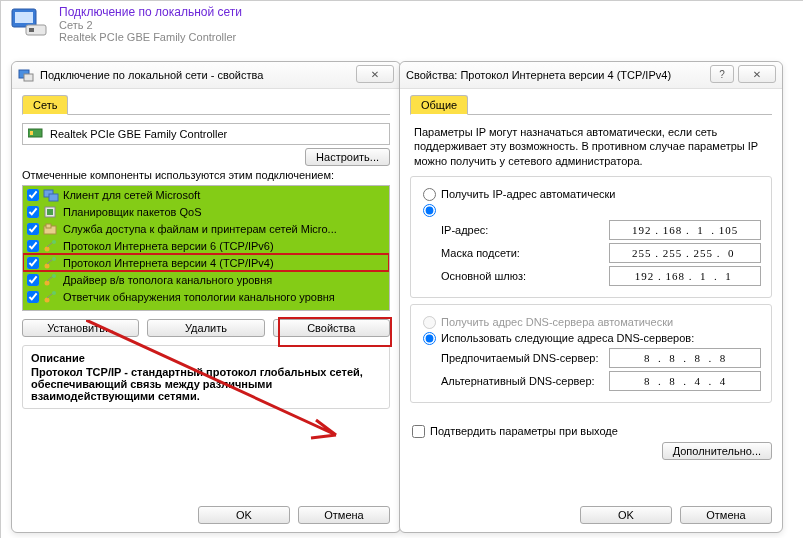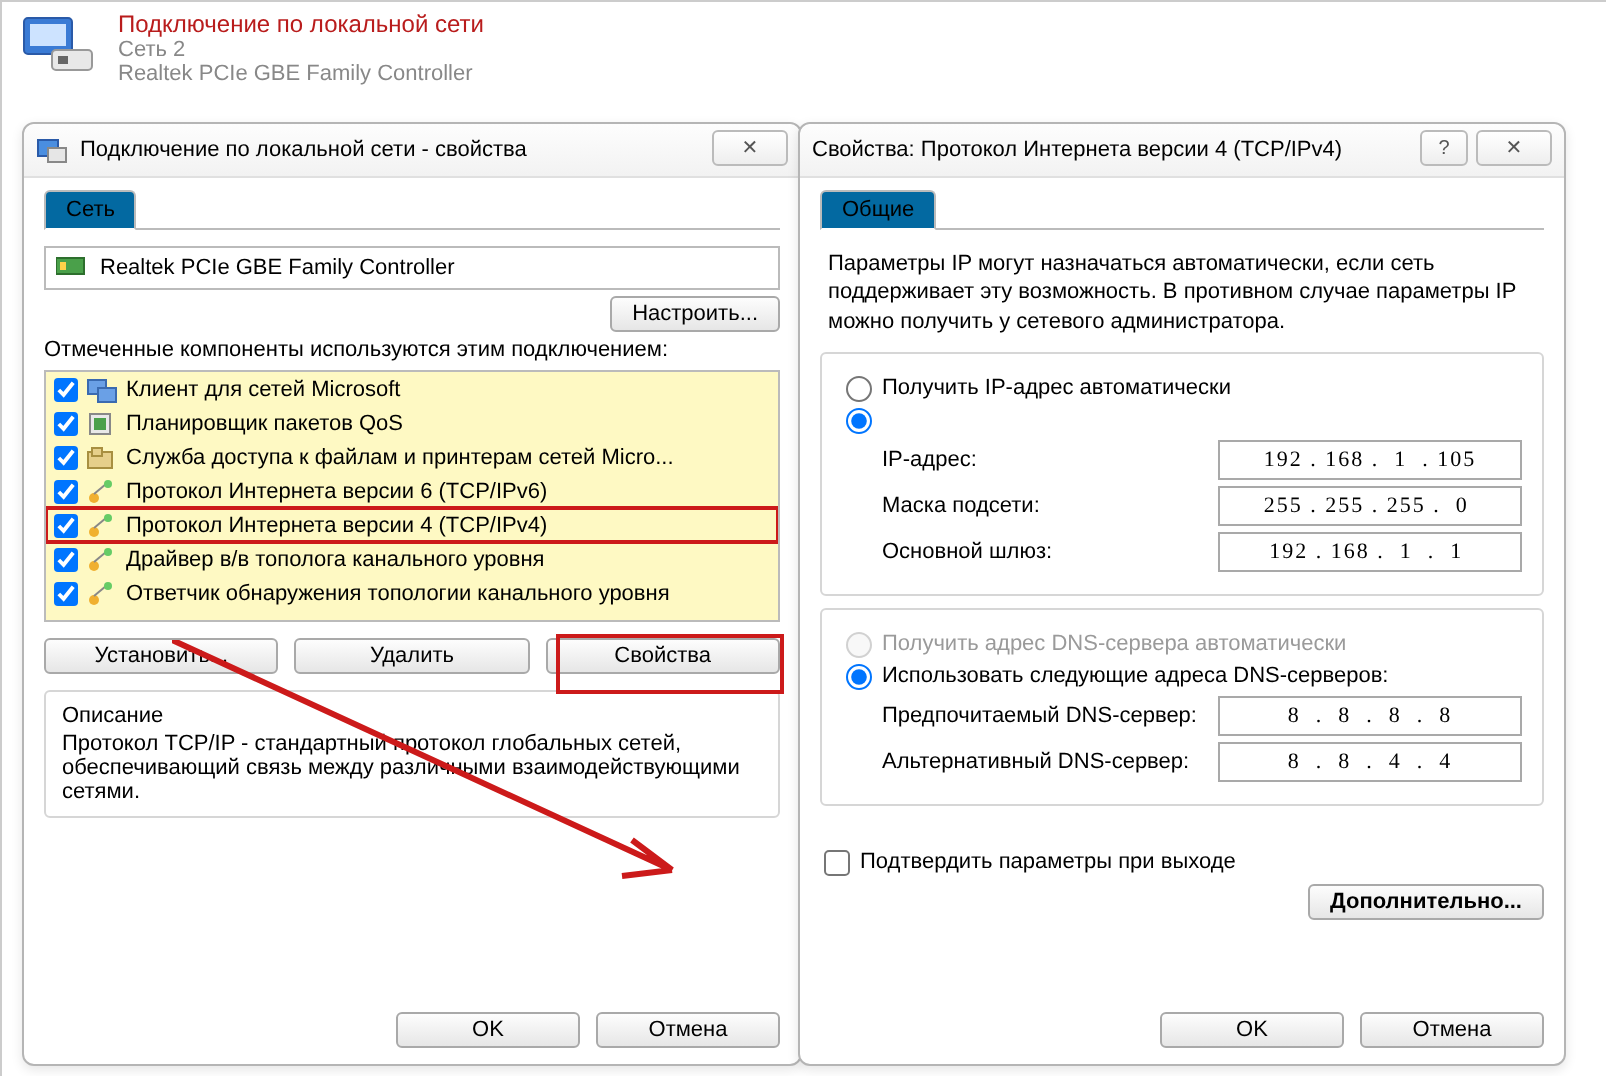--- a/index.html
+++ b/index.html
@@ -1,61 +1,61 @@
 <!DOCTYPE html>
 <html><head>
 <meta charset="utf-8">
 <style>
 html,body{margin:0;padding:0;font:11px Tahoma,Arial,sans-serif;background:#fff;color:#000;}
 .page{width:803px;height:538px;position:relative;background:#fff;border:1px solid #ccc;overflow:hidden;}
 .hdr{display:flex;align-items:center;padding:4px 8px;}
 .hdr .icon-wrap{width:42px;height:36px;margin-right:8px;display:flex;align-items:center;justify-content:center;}
-.hdr .titles .t1{font-size:12px;color:#b91c1c;}
+.hdr .titles .t1{font-size:12px;color:#6d28d9;}
 .hdr .titles .t2{font-size:11px;color:#888;}
 .hdr .titles .t3{font-size:11px;color:#888;}
 .window{position:absolute;background:#fff;border:1px solid #b5b5b5;border-radius:6px;box-shadow:0 2px 6px rgba(0,0,0,.1);}
 .w1{left:10px;top:60px;width:388px;height:470px;}
 .w2{left:398px;top:60px;width:382px;height:470px;}
 .titlebar{height:26px;display:flex;align-items:center;padding:0 6px;border-bottom:1px solid #e0e0e0;background:linear-gradient(#fdfdfd,#f2f2f2);border-radius:6px 6px 0 0;position:relative;}
 .titlebar .ticon{width:16px;height:16px;margin-right:6px;}
 .titlebar .ttxt{font-size:11px;}
 .titlebar .closebtn{position:absolute;right:6px;top:3px;width:36px;height:16px;border:1px solid #bbb;border-radius:3px;background:linear-gradient(#fff,#eee);display:flex;align-items:center;justify-content:center;font-size:10px;color:#555;}
 .titlebar .helpbtn{position:absolute;right:48px;top:3px;width:22px;height:16px;border:1px solid #bbb;border-radius:3px;background:linear-gradient(#fff,#eee);display:flex;align-items:center;justify-content:center;font-size:10px;color:#555;}
 .body{padding:6px 10px 10px 10px;}
 .tabs{border-bottom:1px solid #bbb;margin-bottom:8px;display:flex;}
-.tab{border:1px solid #bbb;border-bottom:1px solid #fff;background:#0369a1;padding:3px 10px;border-radius:3px 3px 0 0;margin-bottom:-1px;font-size:11px;}
+.tab{border:1px solid #bbb;border-bottom:1px solid #fff;background:#fde047;padding:3px 10px;border-radius:3px 3px 0 0;margin-bottom:-1px;font-size:11px;}
 .label{font-size:11px;margin-bottom:4px;}
 .adapter{border:1px solid #bbb;padding:3px 5px;display:flex;align-items:center;background:#fff;margin-bottom:6px;}
 .adapter .aicon{width:16px;height:14px;margin-right:6px;}
 .btn{border:1px solid #a9a9a9;background:linear-gradient(#fdfdfd,#e6e6e6);padding:2px 10px;font-size:11px;border-radius:3px;min-width:70px;text-align:center;}
 .rightalign{text-align:right;margin-bottom:6px;}
-.listbox{border:1px solid #bbb;height:124px;overflow:hidden;background:#fef9c3;}
+.listbox{border:1px solid #bbb;height:124px;overflow:hidden;background:#84cc16;}
 .litem{display:flex;align-items:center;height:17px;padding:0 4px;white-space:nowrap;overflow:hidden;text-overflow:ellipsis;}
 .litem input[type=checkbox]{margin:0 4px 0 0;width:12px;height:12px;}
 .litem .licon{width:16px;height:14px;margin-right:4px;flex-shrink:0;}
 .litem.hl{outline:2px solid #cc1a1a;outline-offset:-1px;}
 .btnrow{display:flex;gap:8px;margin-top:8px;position:relative;}
 .btnrow .btn{flex:1;}
 .btnrow .hl-frame{position:absolute;right:-2px;top:-2px;width:110px;height:26px;border:2px solid #cc1a1a;pointer-events:none;}
 .arrow-svg{position:absolute;top:258px;left:74px;width:290px;height:140px;pointer-events:none;}
 .groupbox{border:1px solid #d6d6d6;border-radius:3px;padding:8px 10px;margin-bottom:6px;position:relative;}
-.descbox{border:1px solid #d6d6d6;border-radius:3px;padding:6px 8px;font-size:11px;}
+.descbox{border:1px solid #d6d6d6;border-radius:3px;padding:6px 8px;font-size:11px;font-weight:bold;}
 .descbox .dt{margin-bottom:2px;}
 .footer{position:absolute;bottom:8px;right:10px;display:flex;gap:8px;}
 .footer .btn{min-width:70px;}
 .intro{padding:2px 4px 8px 4px;line-height:1.3;}
 .radio-row{display:flex;align-items:center;margin:3px 0;}
 .radio-row input[type=radio]{margin:0 5px 0 2px;}
 .radio-row.disabled{color:#9a9a9a;}
 .iprow{display:flex;align-items:center;margin:3px 0 3px 20px;}
 .iprow .iplabel{flex:1;}
 .ipbox{width:142px;border:1px solid #a9a9a9;height:18px;display:flex;align-items:center;justify-content:center;font-family:Tahoma;letter-spacing:1px;font-size:11px;background:#fff;padding:0 4px;white-space:pre;}
 .checkbox-row{display:flex;align-items:center;margin-top:22px;}
 .checkbox-row input{margin:0 5px 0 2px;}
-.advrow{display:flex;justify-content:flex-end;margin-top:4px;font-weight:bold;}
+.advrow{display:flex;justify-content:flex-end;margin-top:4px;}
 </style>
 </head>
 <body>
 
 <div class="page">
 
   <div class="hdr">
     <div class="icon-wrap">
       <svg width="40" height="34">
           <rect x="2" y="2" width="24" height="18" rx="2" fill="#3a7bd5" stroke="#2a5aa8"></rect>

